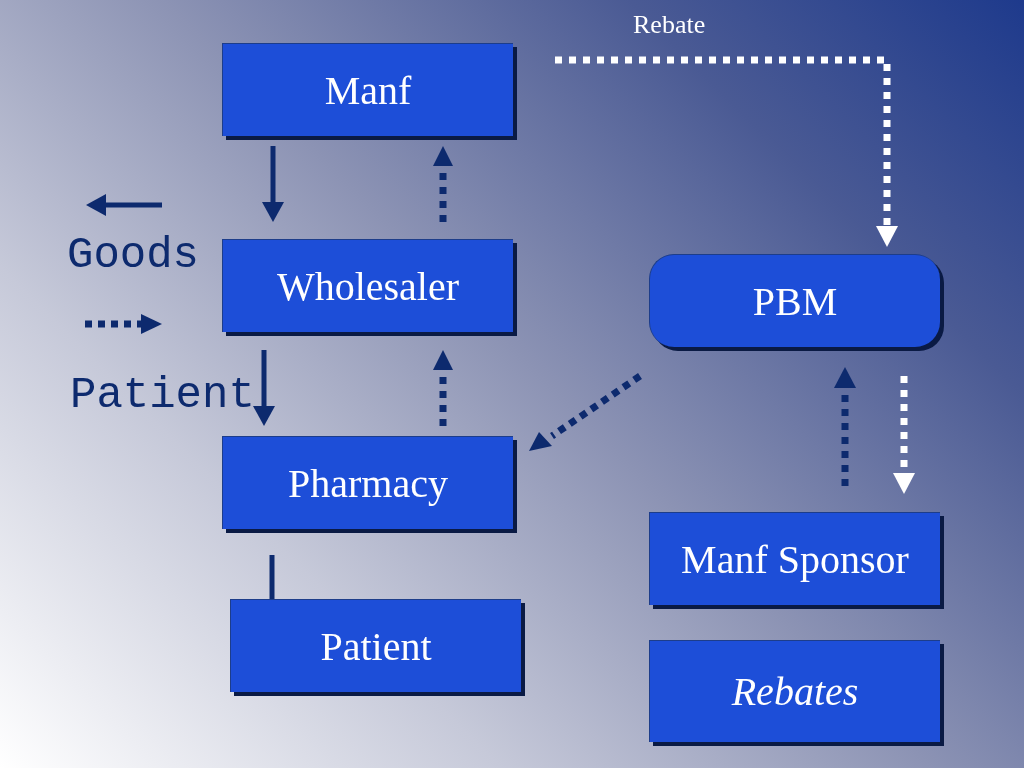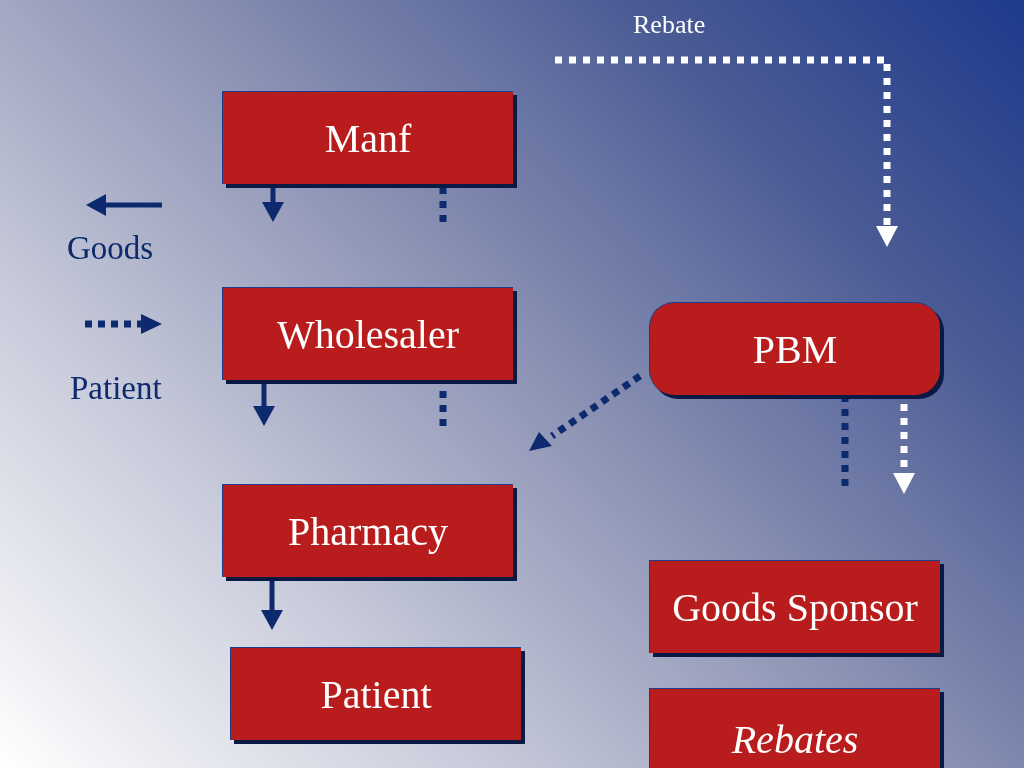--- a/index.html
+++ b/index.html
@@ -3,32 +3,31 @@
 <meta charset="utf-8">
 <style>
   html, body { margin: 0; padding: 0; }
   body {
     width: 1024px; height: 768px; overflow: hidden; position: relative;
     background: linear-gradient(225deg, #1e3a8c 0%, #4a5a94 22%, #8c93b4 48%, #c6c9d9 72%, #ffffff 100%);
     font-family: "Liberation Serif", "DejaVu Serif", serif;
   }
   .box {
     position: absolute;
-    background: #b91c1c;
+    background: #1d4ed8;
     color: #ffffff;
     display: flex; align-items: center; justify-content: center;
     font-size: 40px;
     box-shadow: 4px 4px 0 #0a1a44;
     border-top: 1px solid #1d3d8a;
     border-left: 1px solid #1d3d8a;
-    margin-top: 48px;
   }
   .box.italic { font-style: italic; }
   .legend-text {
-    position: absolute; color: #0d2a6e; font-size: 33px;
+    position: absolute; color: #0d2a6e; font-size: 44px; font-family: Liberation Mono, monospace;
   }
   .rebate-label {
     position: absolute; color: #ffffff; font-size: 26px;
   }
   svg.overlay { position: absolute; left: 0; top: 0; }
 </style>
 </head>
 <body>
 
 <svg class="overlay" width="1024" height="768">
@@ -103,21 +102,21 @@
 <div class="box" style="left:222px; top:436px; width:290px; height:92px;">
   <span>Pharmacy</span>
 </div>
 <div class="box" style="left:230px; top:599px; width:290px; height:92px;">
   <span>Patient</span>
 </div>
 <div class="box" style="left:649px; top:254px; width:290px; height:92px;border-radius:25px;">
   <span>PBM</span>
 </div>
 <div class="box" style="left:649px; top:512px; width:290px; height:92px;">
-  <span>Goods Sponsor</span>
+  <span>Manf Sponsor</span>
 </div>
 <div class="box italic" style="left:649px; top:640px; width:290px; height:101px;">
   <span>Rebates</span>
 </div>
 
 <div class="rebate-label" style="left:633px; top:10px;">Rebate</div>
 <div class="legend-text" style="left:67px; top:230px;">Goods</div>
 <div class="legend-text" style="left:70px; top:370px;">Patient</div>
 
 </body></html>

